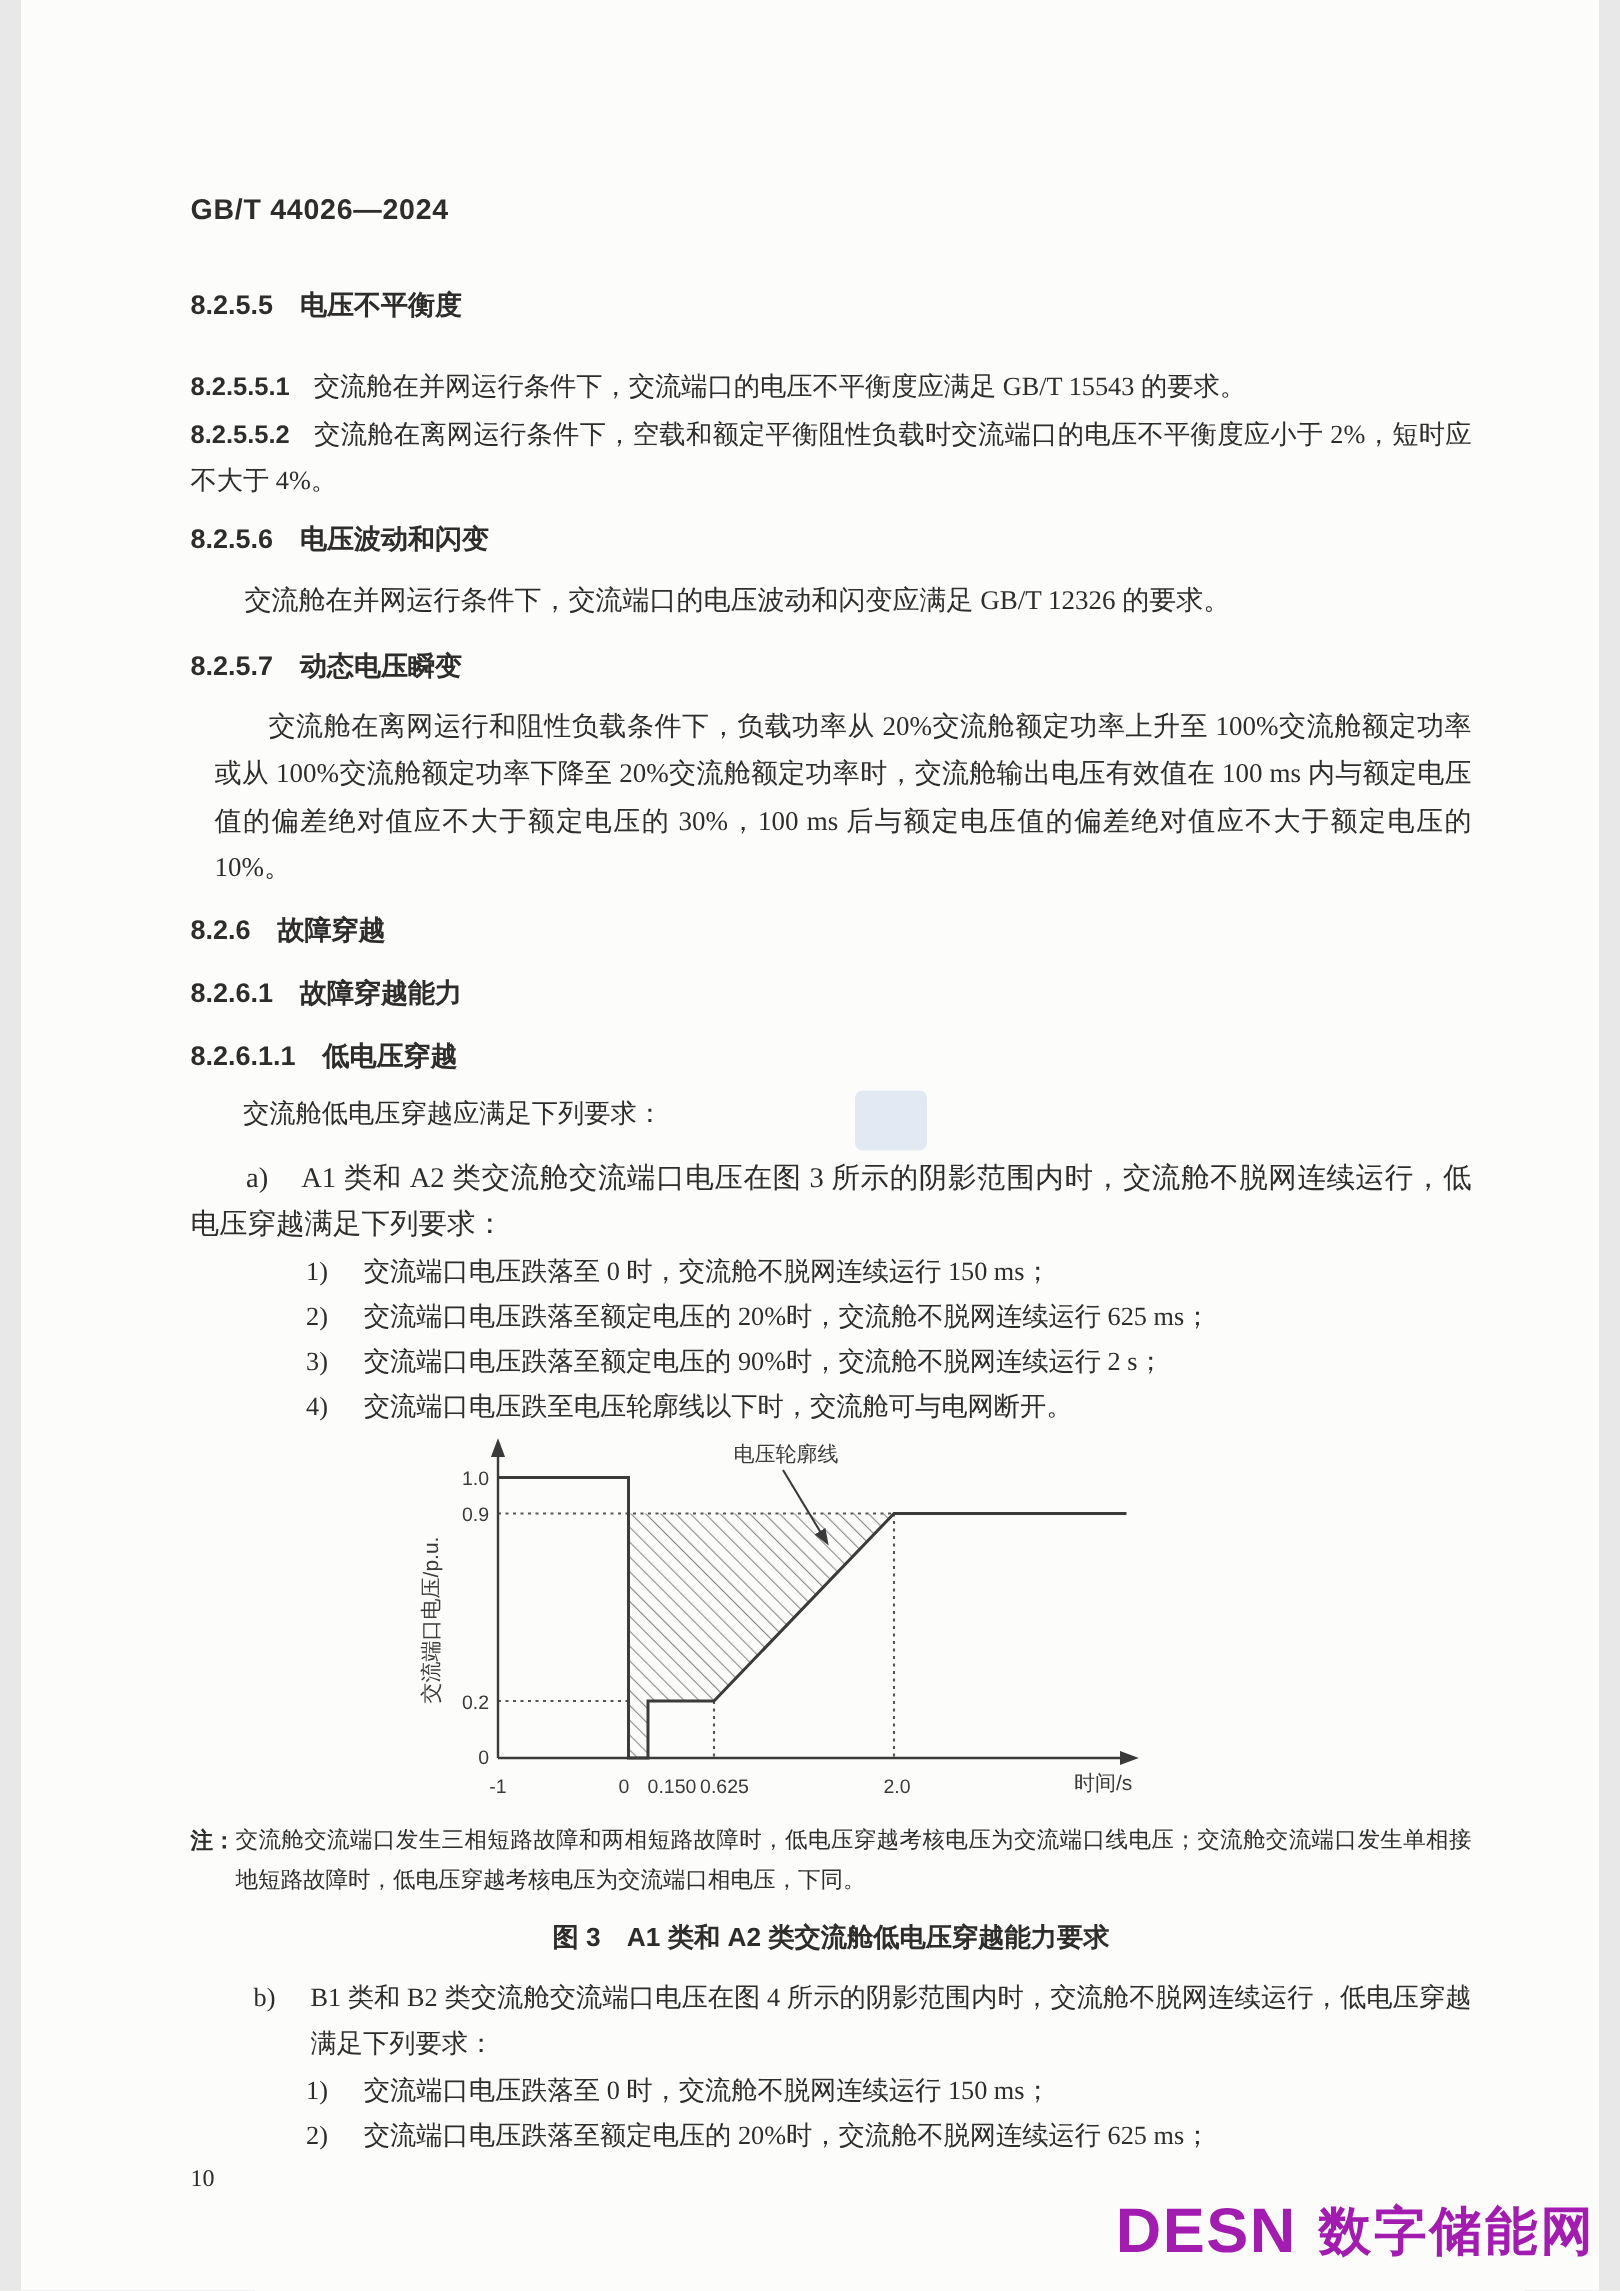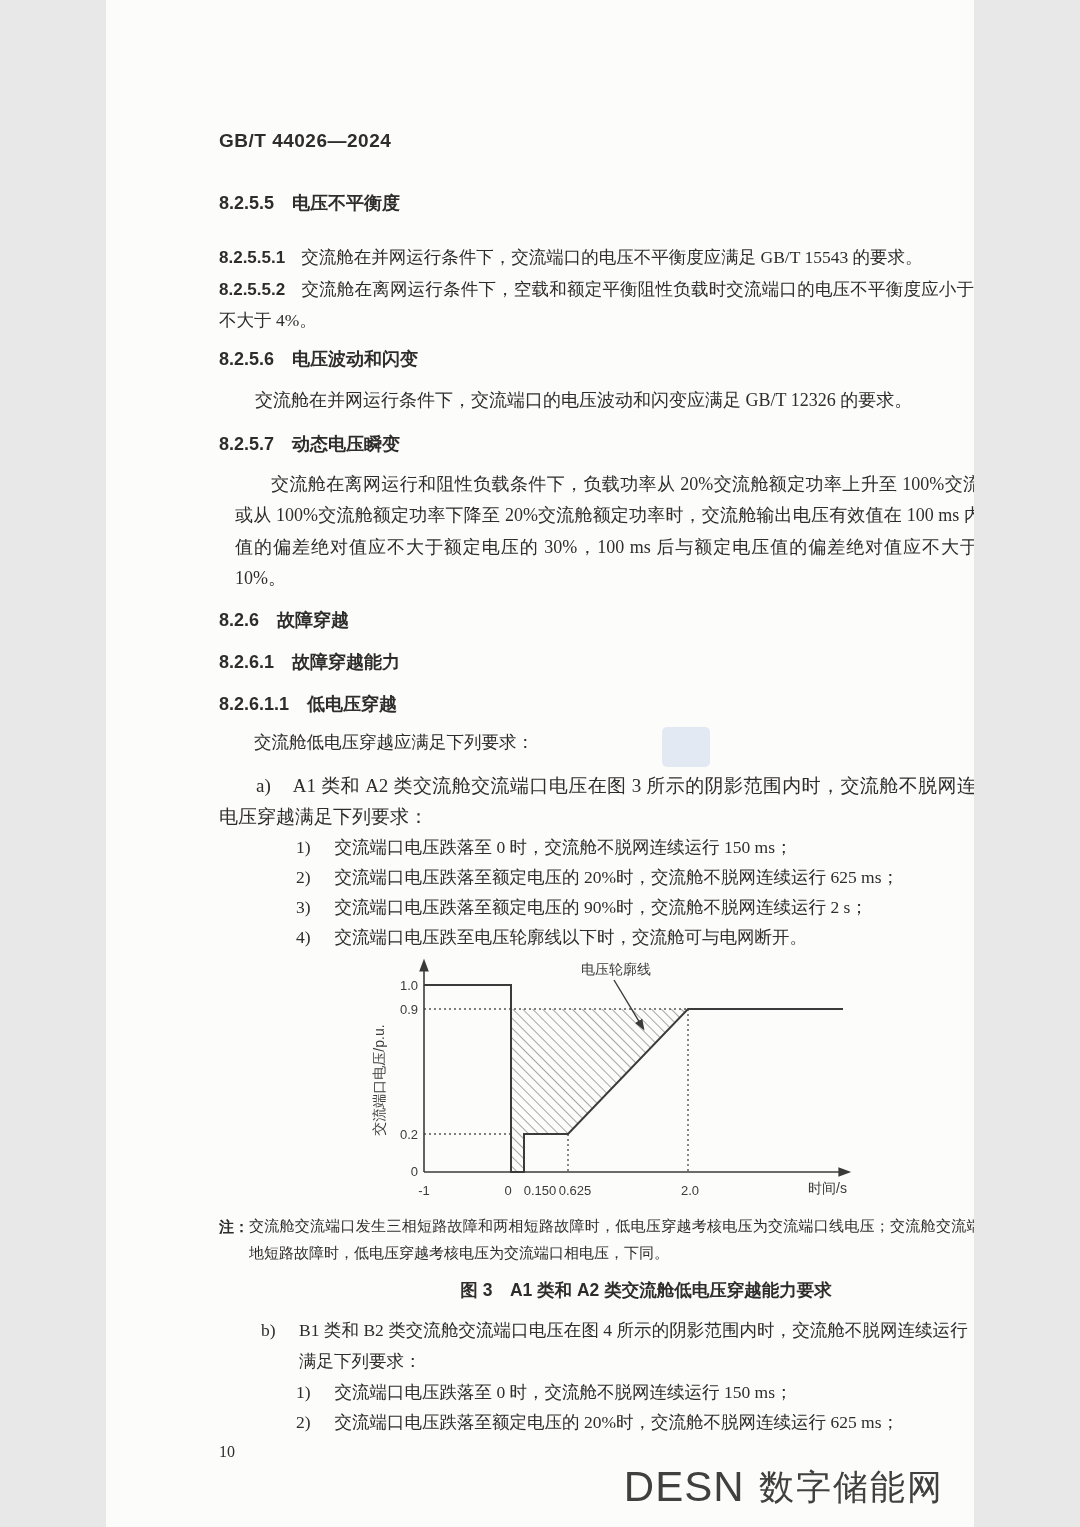--- a/index.html
+++ b/index.html
@@ -1,19 +1,20 @@
 <!DOCTYPE html>
 <html><head>
 <meta charset="utf-8">
 <style>
   html,body { margin:0; padding:0; background:#e8e8e8; }
   .page {
-    position:relative; width:868px; height:1527px; margin:0 auto;
+    position:relative; width:1004px; height:1527px; margin:0 auto;
     background:#fcfcfb; overflow:hidden; color:#2e2d2b;
     font-family:"Liberation Serif","DejaVu Serif",serif;
+    padding-left:48px;
   }
   .content { position:absolute; left:113px; width:854px; top:0; }
 
   .std-header { margin-top:128px; font-family:"Liberation Sans","DejaVu Sans",sans-serif;
     font-weight:bold; font-size:19px; line-height:26px; letter-spacing:0.5px; }
 
   .heading { font-family:"Liberation Sans","DejaVu Sans",sans-serif; font-weight:bold;
     font-size:18px; line-height:26px; }
   .heading .num { margin-right:18px; }
 
@@ -49,22 +50,22 @@
 
   .item-b { margin-top:12px; display:flex; margin-left:42px; font-size:17.5px; line-height:31px; }
   .item-b .marker { flex:none; width:38px; }
   .item-b .text { flex:1; text-align:justify; }
 
   .pagenum { margin-top:4px; font-size:16px; line-height:22px; }
 
   .watermark { position:absolute; left:556px; top:727px; width:48px; height:40px;
     background:rgba(101,136,199,0.16); border-radius:5px; }
 
-  .logo { position:absolute; right:30px; bottom:16px; white-space:nowrap;
-    font-family:"Liberation Sans","DejaVu Sans",sans-serif; font-weight:400; color:#404040; }
+  .logo { position:absolute; right:2px; bottom:16px; white-space:nowrap;
+    font-family:"Liberation Sans","DejaVu Sans",sans-serif; font-weight:700; color:#a21caf; }
   .logo-en { font-size:42px; letter-spacing:1px; vertical-align:middle; }
   .logo-cn { font-size:35px; margin-left:10px; letter-spacing:2px; vertical-align:middle; }
 </style>
 </head>
 <body>
 
 <div class="page">
   <div class="watermark"></div>
 
   <div class="content">

